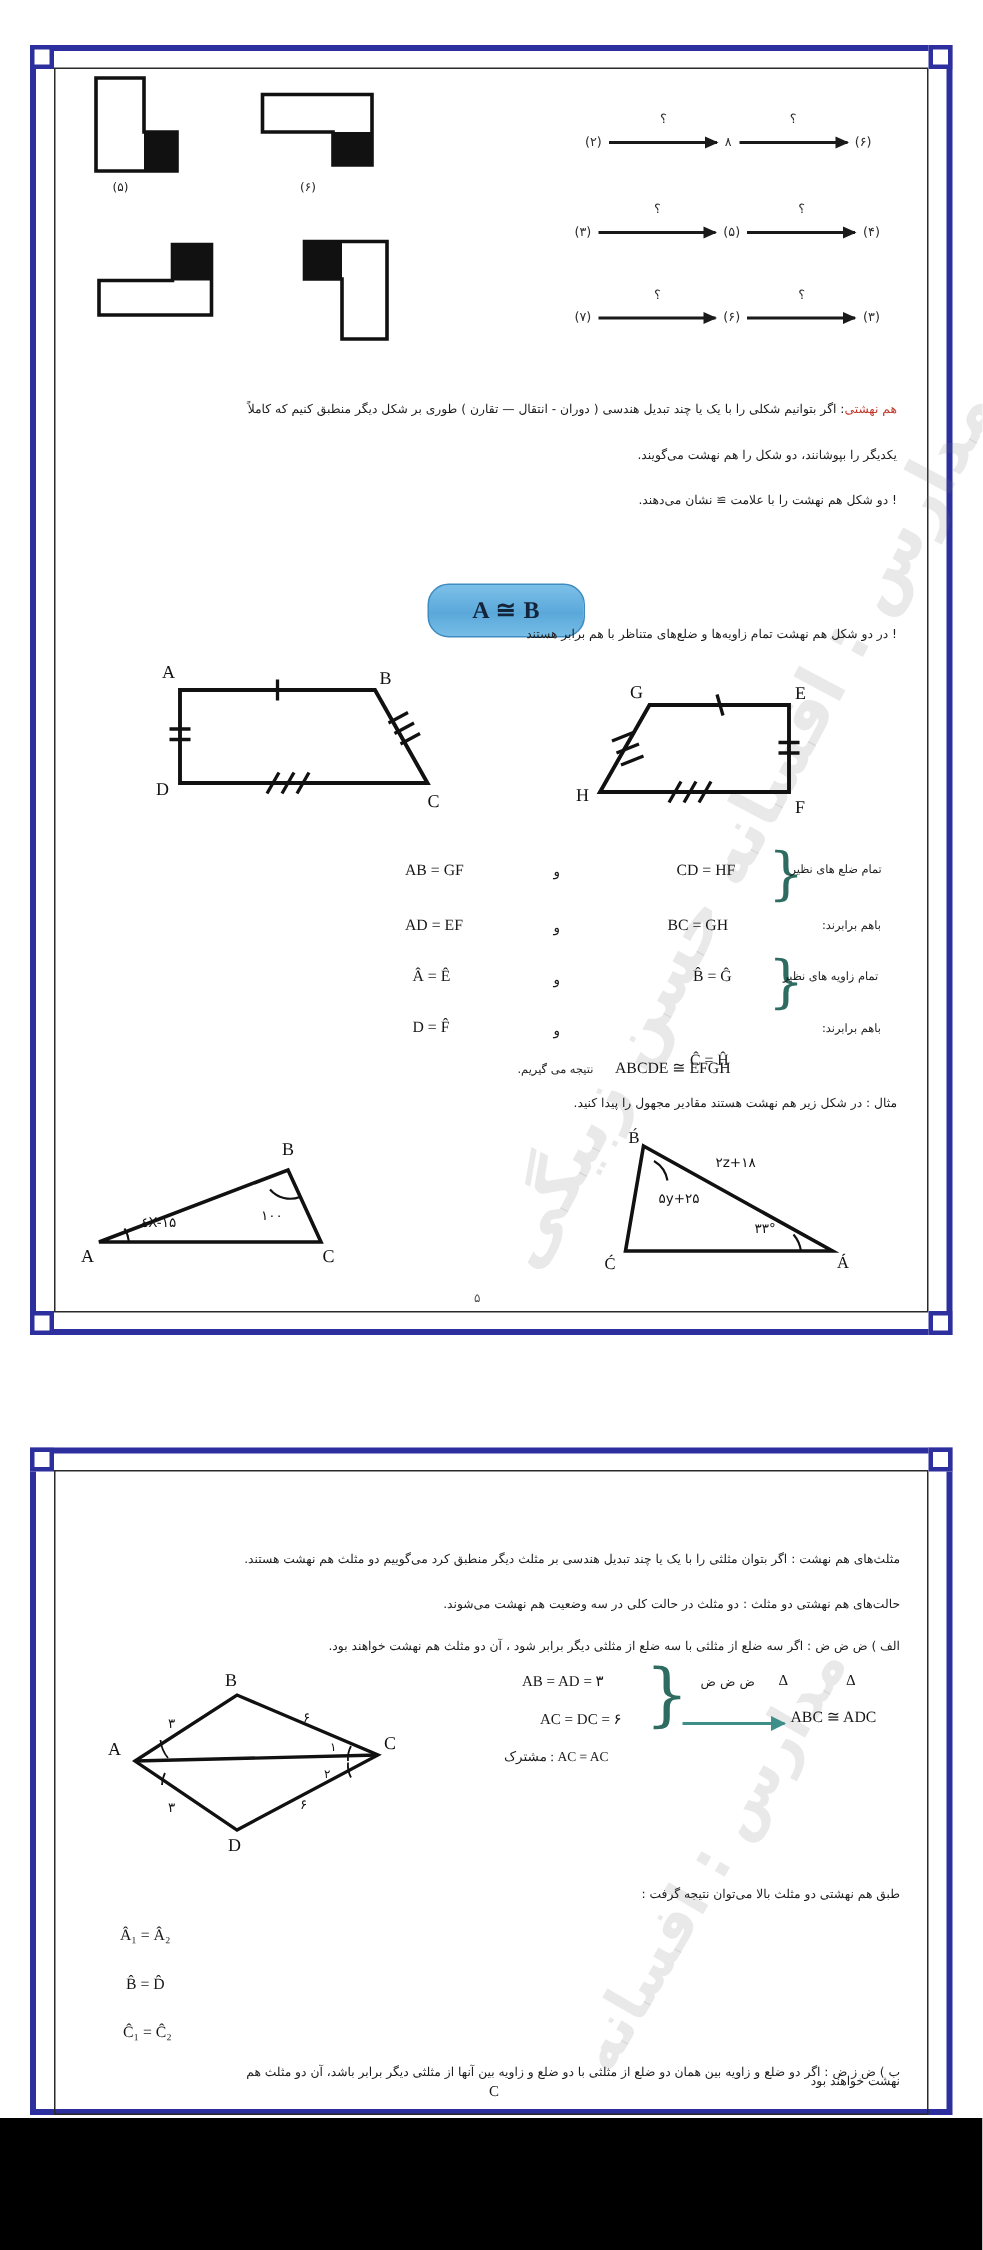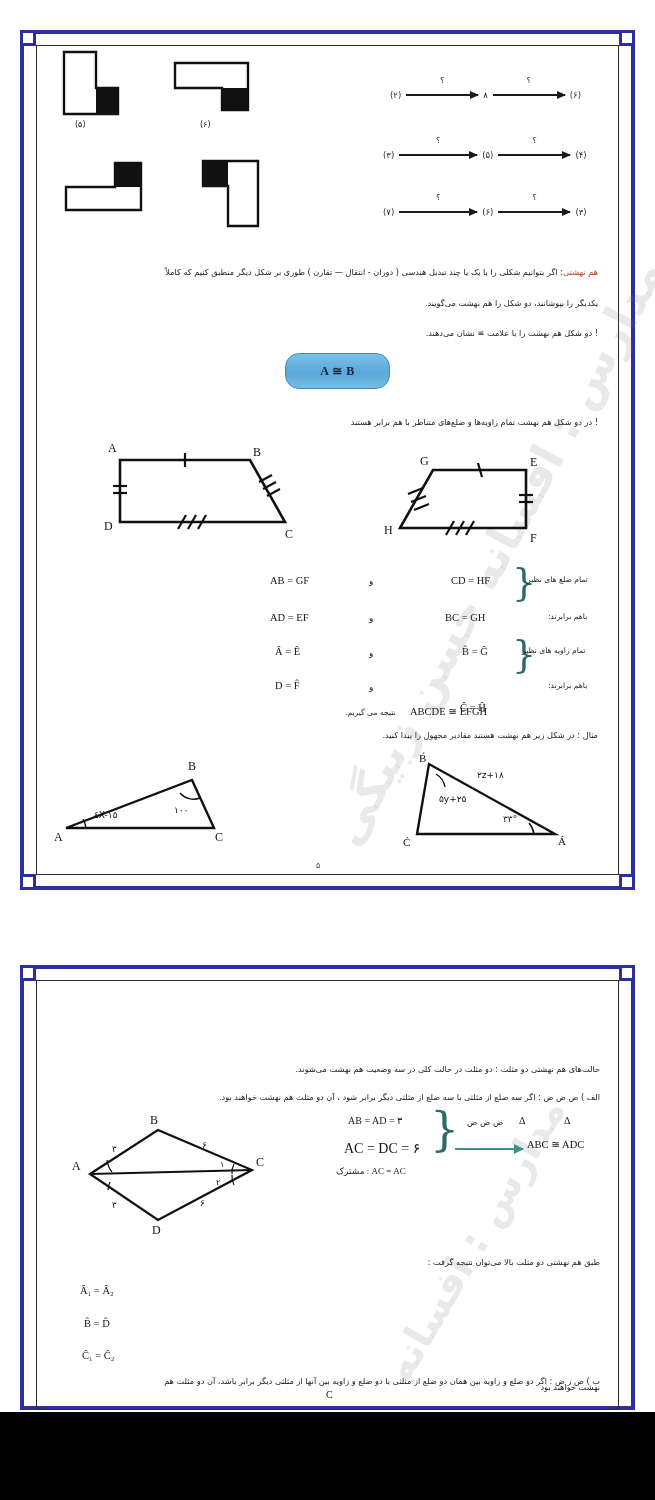--- a/index.html
+++ b/index.html
@@ -71,22 +71,23 @@
     font-size: 8.5px; color: #2b2b2b;
   }
 
   
   .pill {
     position: absolute; border-radius: 14px;
     background: linear-gradient(180deg,#7cc0e8 0%,#5aa8da 55%,#76bde6 100%);
     border: 1px solid #3f8cc0;
     display: flex; align-items: center; justify-content: center;
     font-family: "Liberation Serif", "DejaVu Serif", serif;
-    font-weight: bold; font-size: 12px; color: #14243a;
+    font-weight: bold; font-size: 16px; color: #14243a;
     letter-spacing: .5px;
+    margin-top: 36px;
   }
 
   
   .math {
     position: absolute;
     font-family: "Liberation Serif", "DejaVu Serif", serif;
     font-size: 10.5px; color: #161616; white-space: nowrap;
   }
   .math-rtl {
     position: absolute; direction: rtl;
@@ -343,20 +344,21 @@
   <div class="sheet" id="sheet-2">
     <div class="sheet-inner">
 
       <div class="frame-blue" style="left:20px; top:25px; width:615px; height:445px;"></div>
       <div class="frame-thin" style="left:36px; top:40px; width:583px; height:430px;"></div>
       <div class="corner" style="left:20px; top:25px;"></div>
       <div class="corner" style="left:619px; top:25px;"></div>
 
       <div class="watermark" style="font-size:40px; top:150px; right:120px; transform:rotate(-60deg); transform-origin:right top;">مدارس : افسانه</div>
 
+      <div class="p-body rtl" style="left:60px; top:92px; width:540px;">مثلث‌های هم نهشت : اگر بتوان مثلثی را با یک یا چند تبدیل هندسی بر مثلث دیگر منطبق کرد می‌گوییم دو مثلث هم نهشت هستند.</div>
       <div class="p-body rtl" style="left:60px; top:122px; width:540px;">حالت‌های هم نهشتی دو مثلث : دو مثلث در حالت کلی در سه وضعیت هم نهشت می‌شوند.</div>
       <div class="p-body rtl" style="left:60px; top:150px; width:540px;">الف ) ض ض ض : اگر سه ضلع از مثلثی با سه ضلع از مثلثی دیگر برابر شود ، آن دو مثلث هم نهشت خواهند بود.</div>
 
       <div class="lshape" style="left:62px; top:1112px; top:172px;">
         <svg width="215" height="125" viewBox="0 0 215 125" class="geo">
           <path d="M28 62 L96 18 L190 58 L96 108 Z" fill="none" stroke="#111" stroke-width="2.2"></path>
           <line x1="28" y1="62" x2="190" y2="58" stroke="#111" stroke-width="2.2"></line>
           <path d="M50 60 A 22 22 0 0 1 45 48" fill="none" stroke="#111" stroke-width="1.2"></path>
           <path d="M48 70 A 22 22 0 0 0 46 78" fill="none" stroke="#111" stroke-width="1.2"></path>
           <path d="M172 52 A 18 18 0 0 0 170 62" fill="none" stroke="#111" stroke-width="1.2"></path>
@@ -368,21 +370,21 @@
           <text x="50" y="40" font-size="9" fill="#111">۳</text>
           <text x="140" y="36" font-size="9" fill="#111">۶</text>
           <text x="50" y="96" font-size="9" fill="#111">۳</text>
           <text x="138" y="94" font-size="9" fill="#111">۶</text>
           <text x="158" y="55" font-size="8" fill="#111">۱</text>
           <text x="154" y="73" font-size="8" fill="#111">۲</text>
         </svg>
       </div>
 
       <div class="math" style="left:348px; top:175px; font-size:10px;">AB = AD = ۳</div>
-      <div class="math" style="left:344px; top:200px; font-size:14px;">AC = DC = ۶</div>
+      <div class="math" style="left:360px; top:200px; font-size:10px;">AC = DC = ۶</div>
       <div class="math-rtl" style="left:336px; top:226px; font-size:9px; font-family:'Liberation Serif', serif;">AC = AC : مشترک</div>
       <div class="brace brace-tall" style="left:430px; top:166px;">}</div>
 
       <div class="math-rtl" style="left:467px; top:177px; font-size:8.5px;">ض ض ض</div>
       <div class="math" style="left:519px; top:175px; font-size:10px;">Δ</div>
       <div class="math" style="left:564px; top:175px; font-size:10px;">Δ</div>
 
       <div class="teal-arrow" style="left:455px; top:203px; width:68px;">
         <span class="bar"></span>
           <span class="head"></span>

